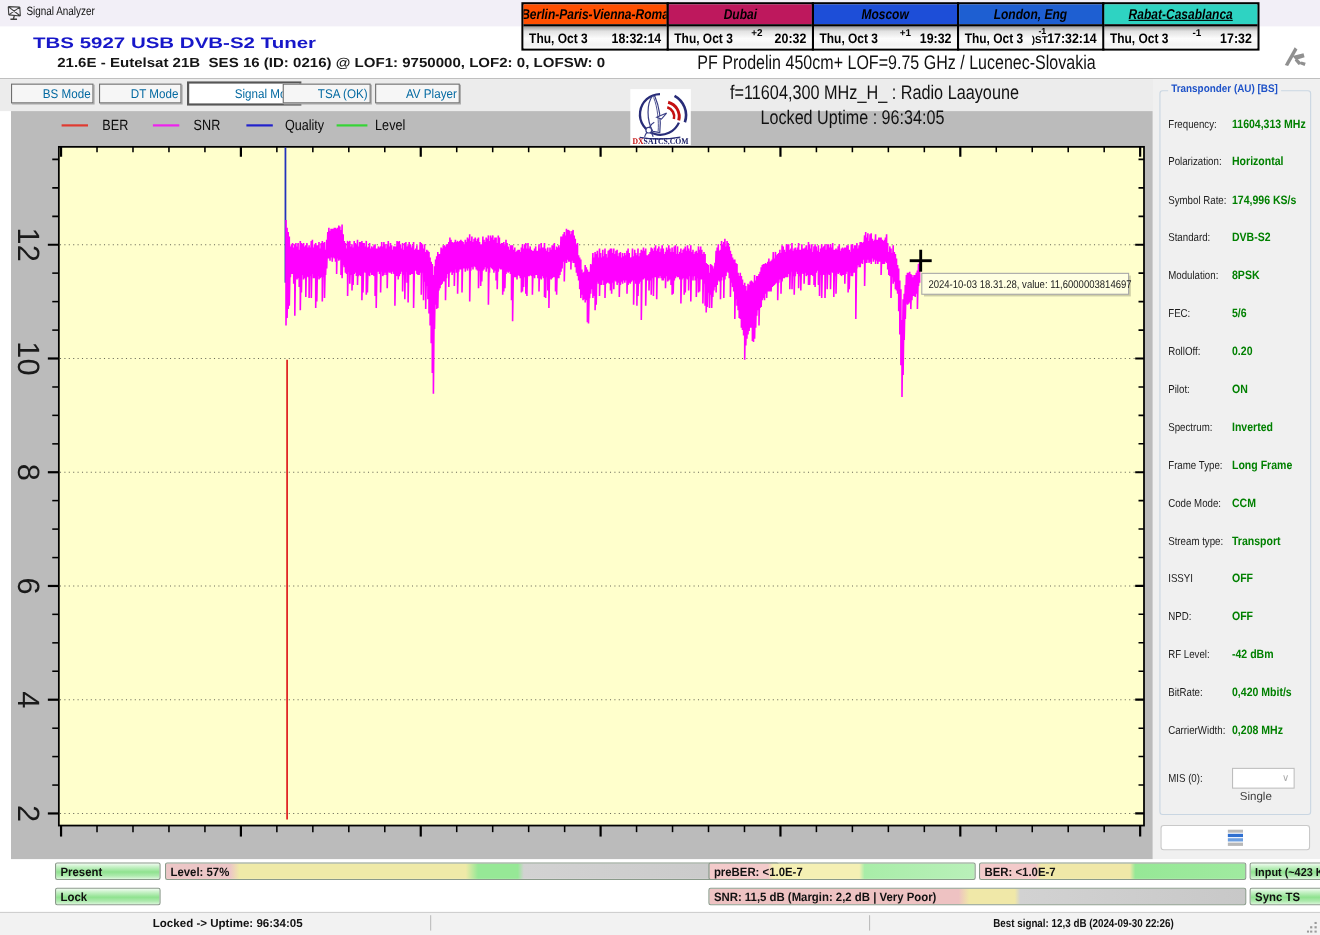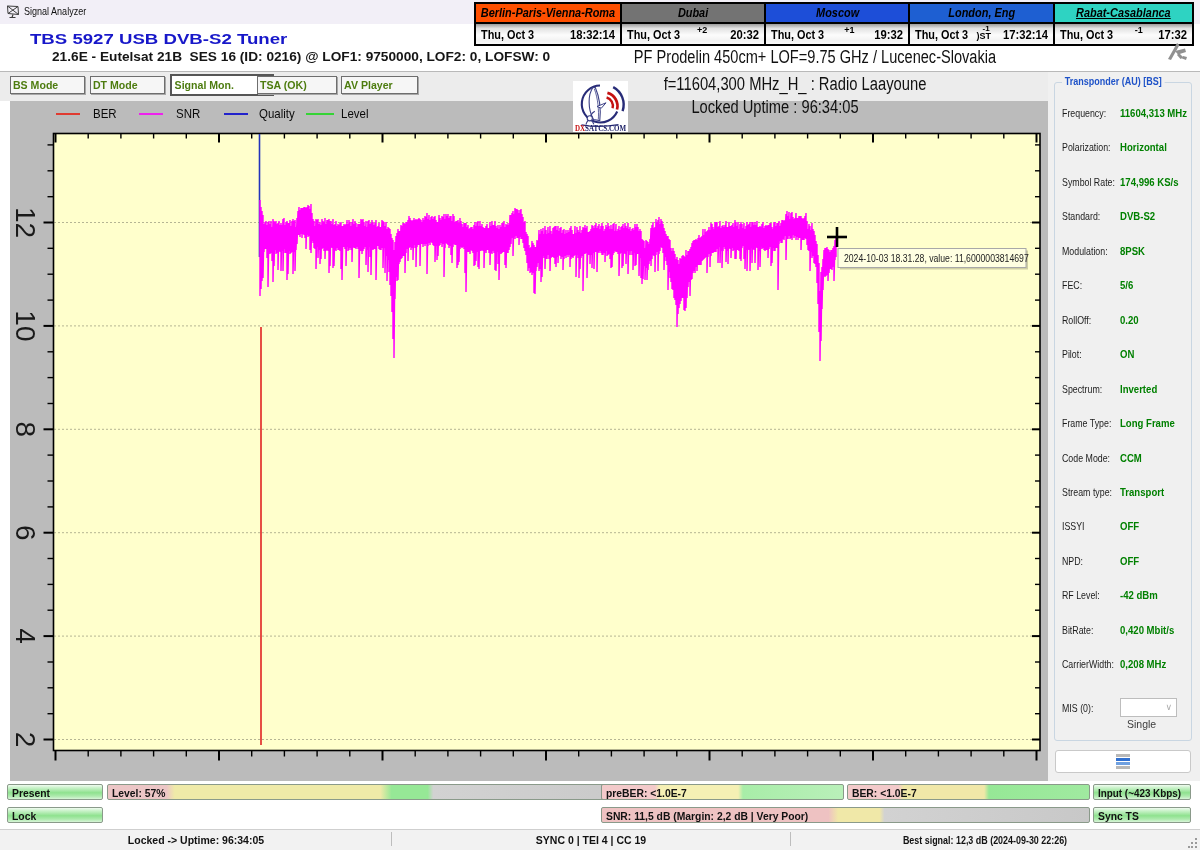--- a/index.html
+++ b/index.html
@@ -3,38 +3,38 @@
 <style>
 * { margin:0; padding:0; box-sizing:border-box; }
 html,body { width:1200px; height:850px; background:#fff; font-family:"Liberation Sans", sans-serif; overflow:hidden; }
 .abs { position:absolute; }
 #page { position:relative; width:1200px; height:850px; }
 
 #titlebar { left:0; top:0; width:1200px; height:24px; background:#f2eff7; }
 #titletext { left:24px; top:5px; font-size:11px; color:#111; transform:scaleX(0.82); transform-origin:left top; }
 
 #clocks { left:474px; top:2px; width:720px; height:44px; display:flex; }
-.clk { width:148px; border:2px solid #000; margin-left:-2px; }
+.clk { width:134px; border:2px solid #000; margin-left:-2px; }
 .clk:last-child { width:143px;text-decoration:underline; }
 .clk:first-child { margin-left:0; }
 .clkh { height:18px; font-weight:bold; font-style:italic; color:#000; line-height:18px; white-space:nowrap; display:flex; justify-content:center; overflow:hidden; }
 .clkh span { display:inline-block; font-size:13px; transform:scaleX(0.84); transform-origin:center top; }
 .clkt { height:22px; border-top:2px solid #000; background:linear-gradient(#9c9c9c 0%, #e2e2e2 22%, #fcfcfc 55%, #f2f2f2 84%, #fafafa 100%); position:relative; font-weight:bold; font-size:13px; color:#000; }
 .clkd { position:absolute; left:5px; top:4px; white-space:nowrap; font-size:12.5px; transform:scaleX(0.87); transform-origin:left top; }
 .clktime { position:absolute; right:5px; top:4px; white-space:nowrap; font-size:12.5px; transform:scaleX(0.9); transform-origin:right top; }
 .tz { position:absolute; font-size:9px; font-weight:bold; top:1px; }
 
 #tbs { left:30px; top:31px; font-size:14px; font-weight:bold; color:#1717c9; transform:scaleX(1.33); transform-origin:left top; white-space:nowrap; }
 #eutel { left:52px; top:50px; font-size:12px; font-weight:bold; color:#151515; transform:scaleX(1.14); transform-origin:left top; white-space:nowrap; }
 #prodelin { left:500px; top:47px; width:630px; text-align:center; font-size:18px; color:#111; transform:scaleX(0.81); transform-origin:center top; white-space:nowrap; }
 #divider { left:0; top:71px; width:1200px; height:1px; background:#b9b9b9; }
 #btnstrip { left:0; top:72px; width:1200px; height:29px; background:#ececec; }
 #freqline { left:500px; top:74px; width:590px; text-align:center; font-size:18px; color:#111; transform:scaleX(0.82); transform-origin:center top; white-space:nowrap; }
 
-.btn { top:76px; height:18px; background:#f6f6f6; border:1px solid #6e6e6e; box-shadow:1px 1px 0 #a8a8a8; font-size:12px; font-weight:bold; text-align:left; color:#4d7c0f; }
+.btn { top:76px; height:18px; background:#f6f6f6; border:1px solid #6e6e6e; box-shadow:1px 1px 0 #a8a8a8; font-size:12px; font-weight:normal; text-align:right; color:#0369a1; }
 .btn span { position:relative; top:1px; display:inline-block; transform:scaleX(0.92); transform-origin:center top; font-size:11.5px; }
 #btn1 { left:10px;  width:75px; }
 #btn2 { left:90px;  width:75px; }
 #btn3 { left:170px; top:74px; height:22px; width:104px; background:#fff; border:2px solid #565656; box-shadow:none; }
 #btn3 span { top:2px; }
 #btn4 { left:257px; width:80px; }
 #btn5 { left:341px; width:77px; }
 
 #logo { left:573px; top:81px; width:55px; height:51px; background:#fff; }
 
@@ -47,21 +47,21 @@
 #groupbox { left:1054px; top:82px; width:138px; height:659px; border:1px solid #c9d6e2; border-radius:3px; }
 #gbtitle { left:1062px; top:76px; font-size:10px; font-weight:bold; color:#1e52c8; background:#f0f0f0; padding:0 3px; transform:scaleX(0.9); transform-origin:left top; white-space:nowrap; }
 .plab { font-size:10.5px; color:#1c1c1c; left:1062px; white-space:nowrap; transform:scaleX(0.84); transform-origin:left top; }
 .pval { font-size:11px; font-weight:bold; color:#008000; left:1120px; white-space:nowrap; transform:scaleX(0.87); transform-origin:left top; }
 #mislab { left:1062px; top:702px; font-size:10.5px; color:#1c1c1c; transform:scaleX(0.84); transform-origin:left top; }
 #miscombo { left:1120px; top:698px; width:57px; height:19px; background:#fff; border:1px solid #bdbdbd; font-size:10.5px; color:#3c3c3c; }
 #miscombo span { position:absolute; left:6px; top:19px; }
 #miscombo .chev { left:auto; right:4px; top:3px; color:#ababab; font-size:9px; }
 #listbtn { left:1055px; top:750px; width:136px; height:23px; background:#fff; border:1px solid #c9c9c9; border-radius:3px; }
 
-.sbox { height:16px; border:1px solid #8a9a8a; border-radius:2px; font-size:11px; font-weight:bold; color:#111; overflow:hidden; white-space:nowrap; }
+.sbox { height:16px; border:1px solid #8a9a8a; border-radius:2px; font-size:11px; font-weight:bold; color:#111; overflow:hidden; white-space:nowrap;margin-left:43px; }
 .sbox span { position:absolute; left:4px; top:2px; display:inline-block; transform:scaleX(0.94); transform-origin:left top; white-space:nowrap; }
 .green { background:linear-gradient(#f0fbf0 0%, #cdf3cd 18%, #8fe28f 55%, #aeeaae 80%, #d8f5d8 100%); }
 .row1 { top:784px; }
 .row2 { top:807px; }
 
 #statusbar { left:0; top:829px; width:1200px; height:21px; background:#f2f2f2; border-top:1px solid #cfcfcf; }
 .stxt { top:834px; font-size:10.5px; font-weight:bold; color:#111; }
 .ssep { top:832px; width:1px; height:14px; background:#bdbdbd; }
 </style></head>
 <body>
@@ -79,21 +79,21 @@
     <div class="clk">
         <div class="clkh" style="background:#ff4f00">
           <span>Berlin-Paris-Vienna-Roma</span>
         </div>
       <div class="clkt">
           <span class="clkd">Thu, Oct 3</span>
           <span class="clktime">18:32:14</span>
         </div>
       </div>
     <div class="clk">
-        <div class="clkh" style="background:#737373">
+        <div class="clkh" style="background:#be185d">
           <span>Dubai</span>
         </div>
       <div class="clkt">
           <span class="clkd">Thu, Oct 3</span>
           <span class="tz" style="left:75px">+2</span>
           <span class="clktime">20:32</span>
         </div>
       </div>
     <div class="clk">
         <div class="clkh" style="background:#1d4ed8">
@@ -385,23 +385,22 @@
       <span>Lock</span>
     </div>
   <div class="abs sbox row2" style="left:601px;width:489px;background:linear-gradient(90deg,#eec2c2 0%,#eec2c2 46.5%,#f0e8a8 48.5%,#f0e8a8 57%,#d2d2d2 58%,#c8c8c8 100%)">
       <span>SNR: 11,5 dB (Margin: 2,2 dB | Very Poor)</span>
     </div>
   <div class="abs sbox green row2" style="left:1093px;width:98px">
       <span>Sync TS</span>
     </div>
 
   <div class="abs" id="statusbar"></div>
-  <div class="abs stxt" style="left:0;width:392px;text-align:center">Locked -&gt; Uptime: 96:34:05</div>
+  <div class="abs stxt" style="left:11px;width:392px;text-align:center">Locked -&gt; Uptime: 96:34:05</div>
   <div class="abs ssep" style="left:391px"></div>
-  <div class="abs stxt" style="left:392px;width:398px;text-align:center">SYNC 0 | TEI 4 | CC 19</div>
   <div class="abs ssep" style="left:790px"></div>
   <div class="abs stxt" style="left:790px;width:390px;text-align:center;transform:scaleX(0.85)">Best signal: 12,3 dB (2024-09-30 22:26)</div>
   <svg class="abs" style="left:1188px;top:838px" width="10" height="10">
       <g fill="#9a9a9a">
     <rect x="7" y="0" width="2" height="2"></rect>
         <rect x="7" y="4" width="2" height="2"></rect>
         <rect x="7" y="8" width="2" height="2"></rect>
     <rect x="3" y="4" width="2" height="2"></rect>
         <rect x="3" y="8" width="2" height="2"></rect>
         <rect x="0" y="8" width="2" height="2"></rect>

